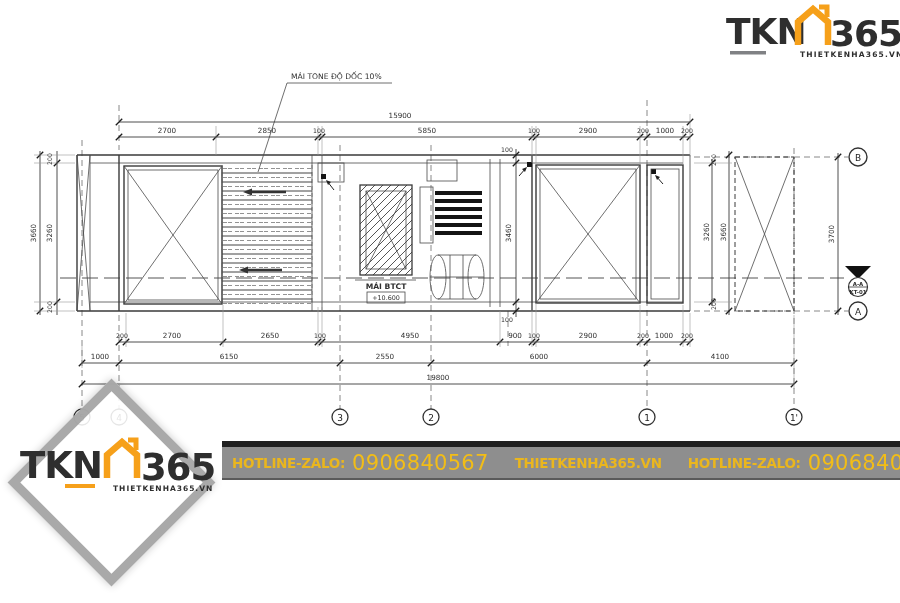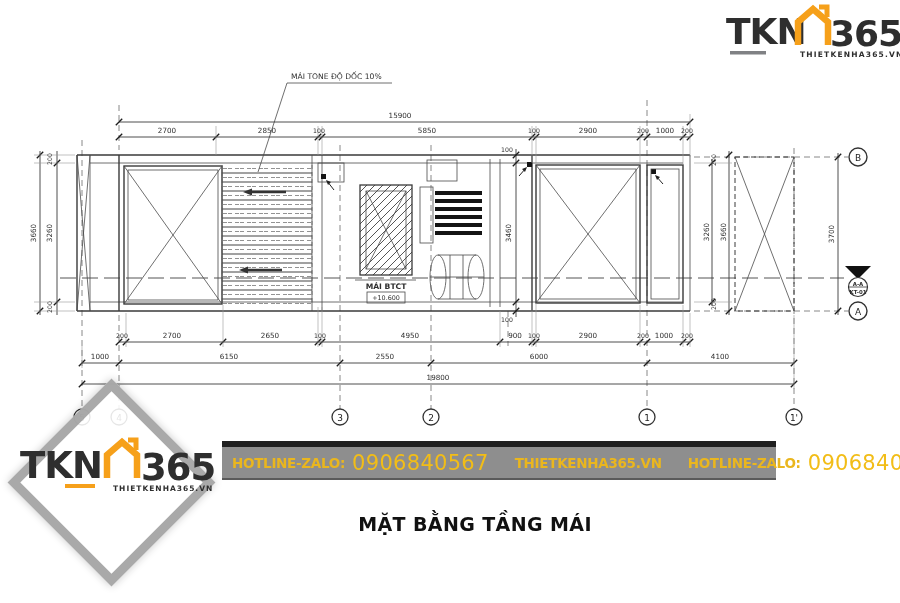--- a/index.html
+++ b/index.html
@@ -17,21 +17,21 @@
   .plan{stroke:#3a3a3a;stroke-width:1.4;fill:none;}
   .thin{stroke:#4a4a4a;stroke-width:0.8;fill:none;}
   .dimline{stroke:#3a3a3a;stroke-width:0.9;fill:none;}
   .grid{stroke:#6a6a6a;stroke-width:0.8;fill:none;stroke-dasharray:6 4;}
   .dashline{stroke:#555;stroke-width:1;fill:none;stroke-dasharray:16 6;}
   .tick{stroke:#1d1d1d;stroke-width:1.3;}
   .conn{stroke:#999;stroke-width:0.6;}
   .bar{fill:#141414;}
 
   
-  .banner{position:absolute;left:222px;top:441px;width:554px;height:39px;}
+  .banner{position:absolute;left:222px;top:441px;width:678px;height:39px;}
   .banner-strip{height:6px;background:#1f1f1f;}
   .banner-body{height:31px;background:#8e8e8e;border-bottom:2px solid #5a5a5a;
                display:flex;align-items:center;padding-left:10px;white-space:nowrap;}
   .b-label{color:#eab61e;font-weight:bold;font-size:13.5px;letter-spacing:-0.3px;}
   .b-phone{color:#f2bd17;font-weight:normal;font-size:21px;letter-spacing:0.3px;margin-left:7px;}
   .b-site{color:#eab61e;font-weight:bold;font-size:13.5px;letter-spacing:-0.3px;margin-left:26px;}
   .b-label2{margin-left:26px;}
 
   
   .diamond{position:absolute;left:38px;top:409px;width:129px;height:129px;
@@ -397,14 +397,13 @@
 
   <div class="diamond"></div>
   <svg class="logo-svg" style="left:15px;top:438px;" width="205" height="58" viewBox="0 0 205 58">
     <text x="5" y="40" font-size="37" font-weight="bold" fill="#141414" letter-spacing="-1">TKN</text>
     <use href="#houseG" transform="translate(90,2)"></use>
     <text x="126" y="42" font-size="37" font-weight="bold" fill="#f6a01a" letter-spacing="-1">365</text>
     <rect x="50" y="46" width="30" height="4" fill="#f6a01a"></rect>
     <text x="98" y="53" font-size="7.5" font-weight="bold" fill="#f6a01a" letter-spacing="1">THIETKENHA365.VN</text>
   </svg>
 
-  <div class="sheet-title">MẶT BẰNG TẦNG MÁI</div>
 </div>
 
 </body></html>

